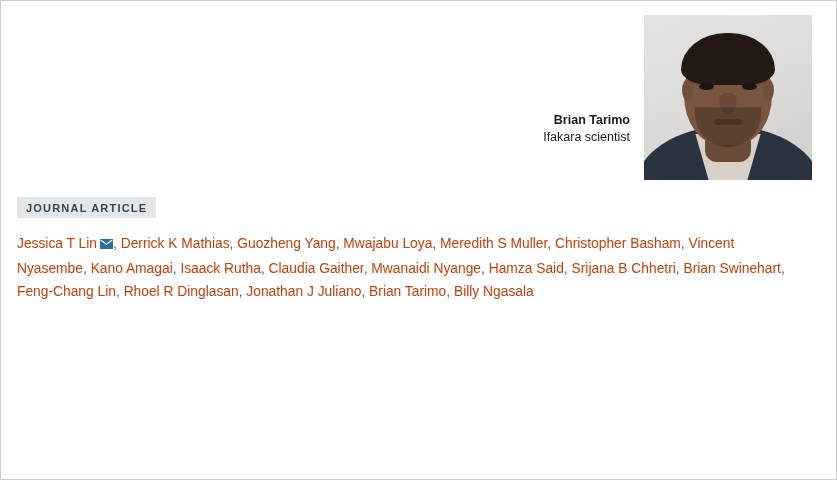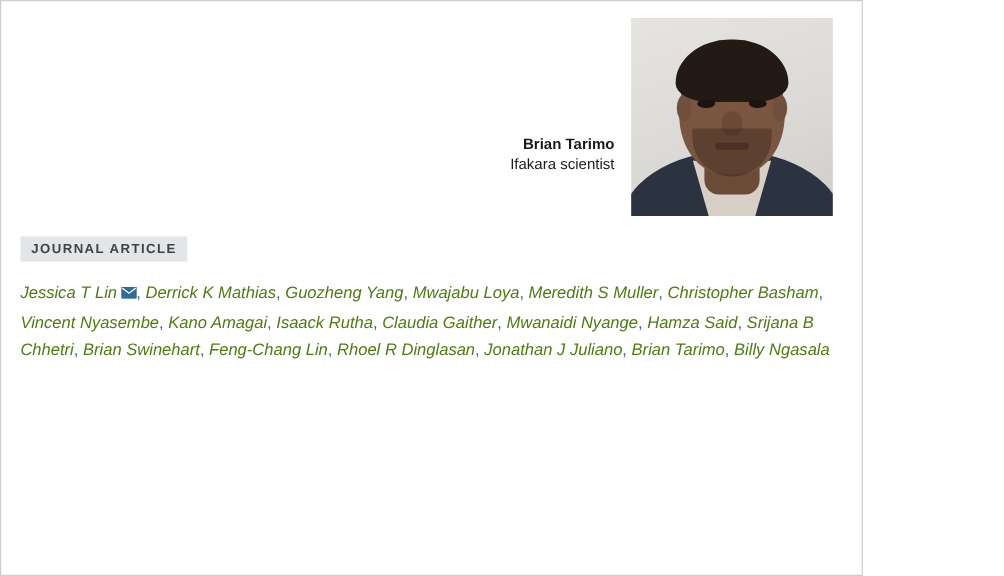--- a/index.html
+++ b/index.html
@@ -6,21 +6,21 @@
     margin: 0;
     padding: 0;
     background: #ffffff;
   }
   body {
     font-family: "Liberation Sans", sans-serif;
     color: #222222;
   }
   .page {
     position: relative;
-    width: 719px;
+    width: 837px;
     height: 480px;
     box-sizing: border-box;
     border: 1px solid #c9ced3;
     background: #ffffff;
     overflow: hidden;
   }
   .header-area {
     position: relative;
     height: 196px;
   }
@@ -200,23 +200,22 @@
     font-style: italic;
   }
   .authors {
     margin-top: 14px;
     font-size: 13.8px;
     line-height: 1.72;
     color: #2f6c9a;
     max-width: 790px;
   }
   .authors a {
-    color: #4d7c0f;
+    color: #c2410c;
     text-decoration: none;
-    font-style: italic;
   }
   .sep {
     color: #2f6c9a;
   }
   .mail-icon {
     display: inline-block;
     vertical-align: -1px;
     margin-left: 3px;
     margin-right: 0px;
   }

